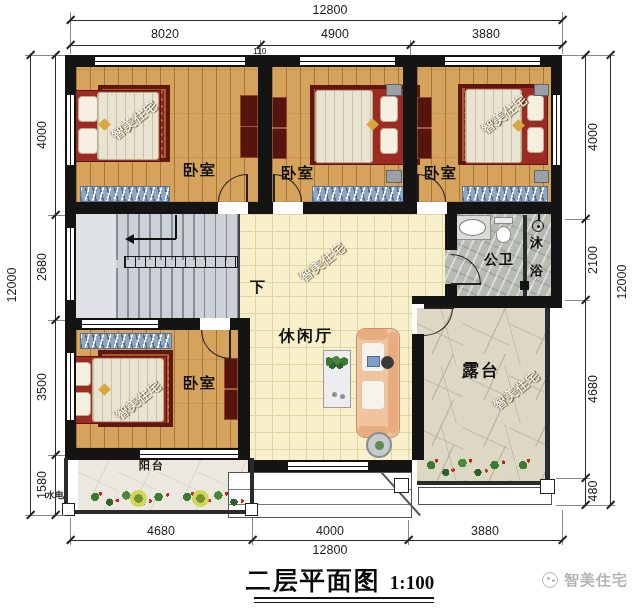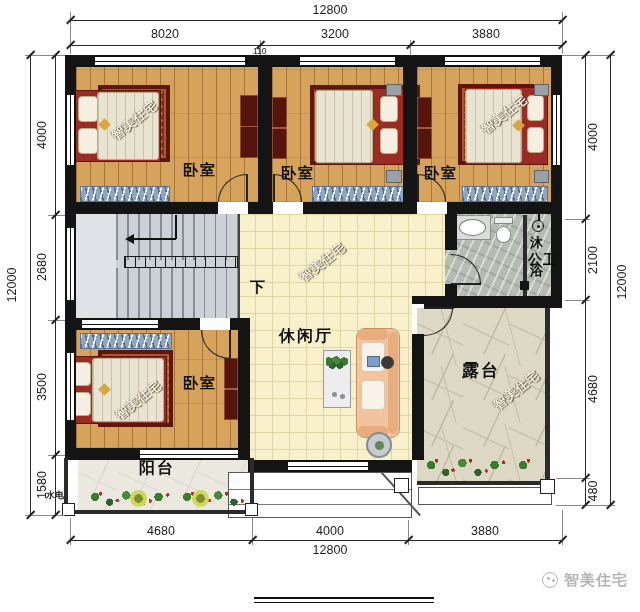--- a/index.html
+++ b/index.html
@@ -237,26 +237,26 @@
   <div class="abs arc" style="left:451px;top:254px;width:30px;height:30px;border-top:1.2px solid #222;border-right:1.2px solid #222;border-top-right-radius:100%;"></div>
   <div class="abs leaf" style="left:451px;top:283px;width:30px;height:1.5px;"></div>
   <div class="abs arc" style="left:424px;top:308px;width:29px;height:28px;border-bottom:1.2px solid #222;border-right:1.2px solid #222;border-bottom-right-radius:100%;"></div>
   <div class="abs leaf" style="left:424px;top:307px;width:30px;height:1.5px;"></div>
 
   <div class="abs roomlabel" style="left:183px;top:161px;font-size:15px;">卧室</div>
   <div class="abs roomlabel" style="left:281px;top:164px;font-size:15px;">卧室</div>
   <div class="abs roomlabel" style="left:424px;top:164px;font-size:15px;">卧室</div>
   <div class="abs roomlabel" style="left:183px;top:374px;font-size:15px;">卧室</div>
   <div class="abs roomlabel" style="left:279px;top:326px;font-size:16px;">休闲厅</div>
-  <div class="abs roomlabel" style="left:484px;top:251px;font-size:14px;letter-spacing:1px;padding-left:44px;">公卫</div>
+  <div class="abs roomlabel" style="left:484px;top:251px;font-size:14px;letter-spacing:1px;">公卫</div>
   <div class="abs roomlabel" style="left:250px;top:278px;font-size:15px;">下</div>
   <div class="abs roomlabel" style="left:530px;top:234px;font-size:13px;letter-spacing:0;">沐</div>
   <div class="abs roomlabel" style="left:530px;top:262px;font-size:13px;letter-spacing:0;">浴</div>
   <div class="abs roomlabel" style="left:462px;top:359px;font-size:17px;">露台</div>
-  <div class="abs roomlabel" style="left:139px;top:458px;font-size:16px;font-family:Liberation Mono, monospace;">阳台</div>
+  <div class="abs roomlabel" style="left:139px;top:458px;font-size:11px;font-family:Liberation Mono, monospace;">阳台</div>
   <div class="abs note" style="left:46px;top:489px;">水电</div>
 
   <div class="wm" style="left:108px;top:112px;">智美住宅</div>
   <div class="wm" style="left:478px;top:106px;">智美住宅</div>
   <div class="wm" style="left:296px;top:254px;">智美住宅</div>
   <div class="wm" style="left:112px;top:392px;">智美住宅</div>
   <div class="wm" style="left:490px;top:382px;">智美住宅</div>
 
   <div class="abs dline" style="left:70px;top:20px;width:492px;height:1px;"></div>
   <div class="abs dline" style="left:70px;top:45px;width:492px;height:1px;"></div>
@@ -265,21 +265,21 @@
   <div class="abs ext" style="left:260px;top:40px;width:1px;height:15px;"></div>
   <div class="abs ext" style="left:410px;top:40px;width:1px;height:15px;"></div>
   <div class="tk" style="left:64.5px;top:19px;"></div>
     <div class="tk" style="left:556.5px;top:19px;"></div>
   <div class="tk" style="left:64.5px;top:44px;"></div>
     <div class="tk" style="left:254.5px;top:44px;"></div>
   <div class="tk" style="left:404.5px;top:44px;"></div>
     <div class="tk" style="left:556.5px;top:44px;"></div>
   <div class="abs dim" style="left:286px;top:3px;width:88px;">12800</div>
   <div class="abs dim" style="left:125px;top:27px;width:80px;">8020</div>
-  <div class="abs dim" style="left:295px;top:27px;width:80px;">3200</div>
+  <div class="abs dim" style="left:295px;top:27px;width:80px;">4900</div>
   <div class="abs dim" style="left:446px;top:27px;width:80px;">3880</div>
   <div class="abs minordim" style="left:253px;top:46px;">110</div>
 
   <div class="abs dline" style="left:30px;top:55px;width:1px;height:460px;"></div>
   <div class="abs dline" style="left:55px;top:55px;width:1px;height:460px;"></div>
   <div class="abs ext" style="left:25px;top:55px;width:40px;height:1px;"></div>
   <div class="abs ext" style="left:48px;top:215px;width:17px;height:1px;"></div>
   <div class="abs ext" style="left:48px;top:320px;width:17px;height:1px;"></div>
   <div class="abs ext" style="left:48px;top:455px;width:17px;height:1px;"></div>
   <div class="abs ext" style="left:25px;top:515px;width:40px;height:1px;"></div>
@@ -323,19 +323,23 @@
   <div class="abs ext" style="left:562px;top:510px;width:1px;height:35px;"></div>
   <div class="tk" style="left:64.5px;top:539px;"></div>
     <div class="tk" style="left:246.5px;top:539px;"></div>
   <div class="tk" style="left:402.5px;top:539px;"></div>
     <div class="tk" style="left:556.5px;top:539px;"></div>
   <div class="abs dim" style="left:121px;top:524px;width:80px;">4680</div>
   <div class="abs dim" style="left:290px;top:524px;width:80px;">4000</div>
   <div class="abs dim" style="left:445px;top:524px;width:80px;">3880</div>
   <div class="abs dim" style="left:286px;top:543px;width:88px;">12800</div>
 
+  <div class="abs" id="title-row" style="left:230px;top:564px;width:220px;height:30px;">
+    <span id="title-main">二层平面图</span>
+    <span id="title-scale">1:100</span>
+  </div>
   <div class="abs" id="title-underline" style="left:254px;top:597px;width:180px;"></div>
   <div class="abs" style="left:542px;top:572px;width:16px;height:16px;border:1.6px solid #b5b5b5;border-radius:50%;"></div>
   <div class="abs" style="left:547px;top:577px;width:3px;height:3px;background:#b5b5b5;border-radius:50%;"></div>
   <div class="abs" style="left:552px;top:579px;width:3px;height:3px;background:#b5b5b5;border-radius:50%;"></div>
   <div class="abs" id="brand" style="left:564px;top:571px;">智美住宅</div>
 
 </div>
 
 </body></html>

